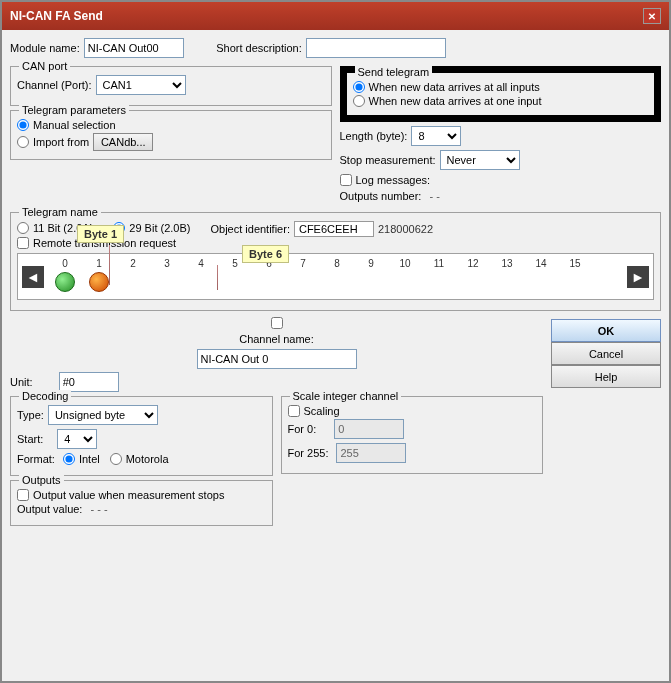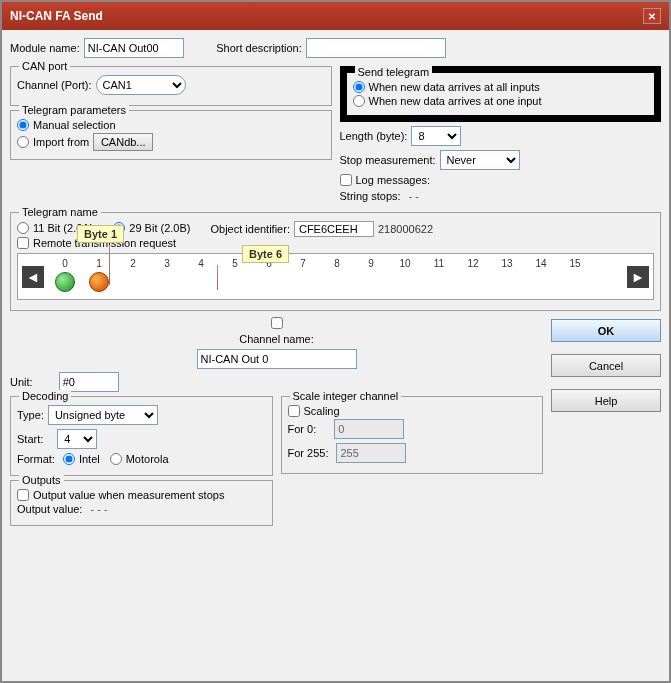--- a/index.html
+++ b/index.html
@@ -238,21 +238,21 @@
     }
     
     .bottom-left {
       flex: 1;
     }
     
     .bottom-right {
       width: 110px;
       display: flex;
       flex-direction: column;
-      gap: 12px;
+      gap: 0;
       padding-top: 2px;
     }
     
     .btn {
       border: 1px solid #888;
       background: linear-gradient(to bottom, #f5f5f5, #dcdcdc);
       padding: 3px 10px;
       font-size: 11px;
       cursor: pointer;
       text-align: center;
@@ -360,21 +360,21 @@
     </div>
 
     <div class="row-top">
 
       <div class="left-panel">
 
         <div class="group-box">
           <span class="group-box-label">CAN port</span>
           <div class="field-row" style="margin-top:4px;">
             <span class="field-label">Channel (Port):</span>
-            <select style="width:90px;border-radius:10px;">
+            <select style="width:90px;">
               <option>CAN1</option>
               <option>CAN2</option>
             </select>
           </div>
         </div>
 
         <div class="group-box">
           <span class="group-box-label">Telegram parameters</span>
           <div class="radio-row" style="margin-top:4px;">
             <input type="radio" name="telegramParam" checked="" style="">
@@ -415,21 +415,21 @@
             <option>Never</option><option>On error</option><option>Always</option>
           </select>
         </div>
 
         <div class="field-row">
           <input type="checkbox" style="">
           <span class="field-label">Log messages:</span>
         </div>
 
         <div class="field-row">
-          <span class="field-label">String stops:</span>
+          <span class="field-label">Outputs number:</span>
           <span style="margin-left:4px;color:#555;">- -</span>
         </div>
       </div>
     </div>
 
     <div class="group-box telegram-name-section" style="position:relative;">
       <span class="group-box-label">Telegram name</span>
 
       <div style="display:flex; align-items:center; gap:20px; margin-top:4px;">
         <div class="radio-row">

